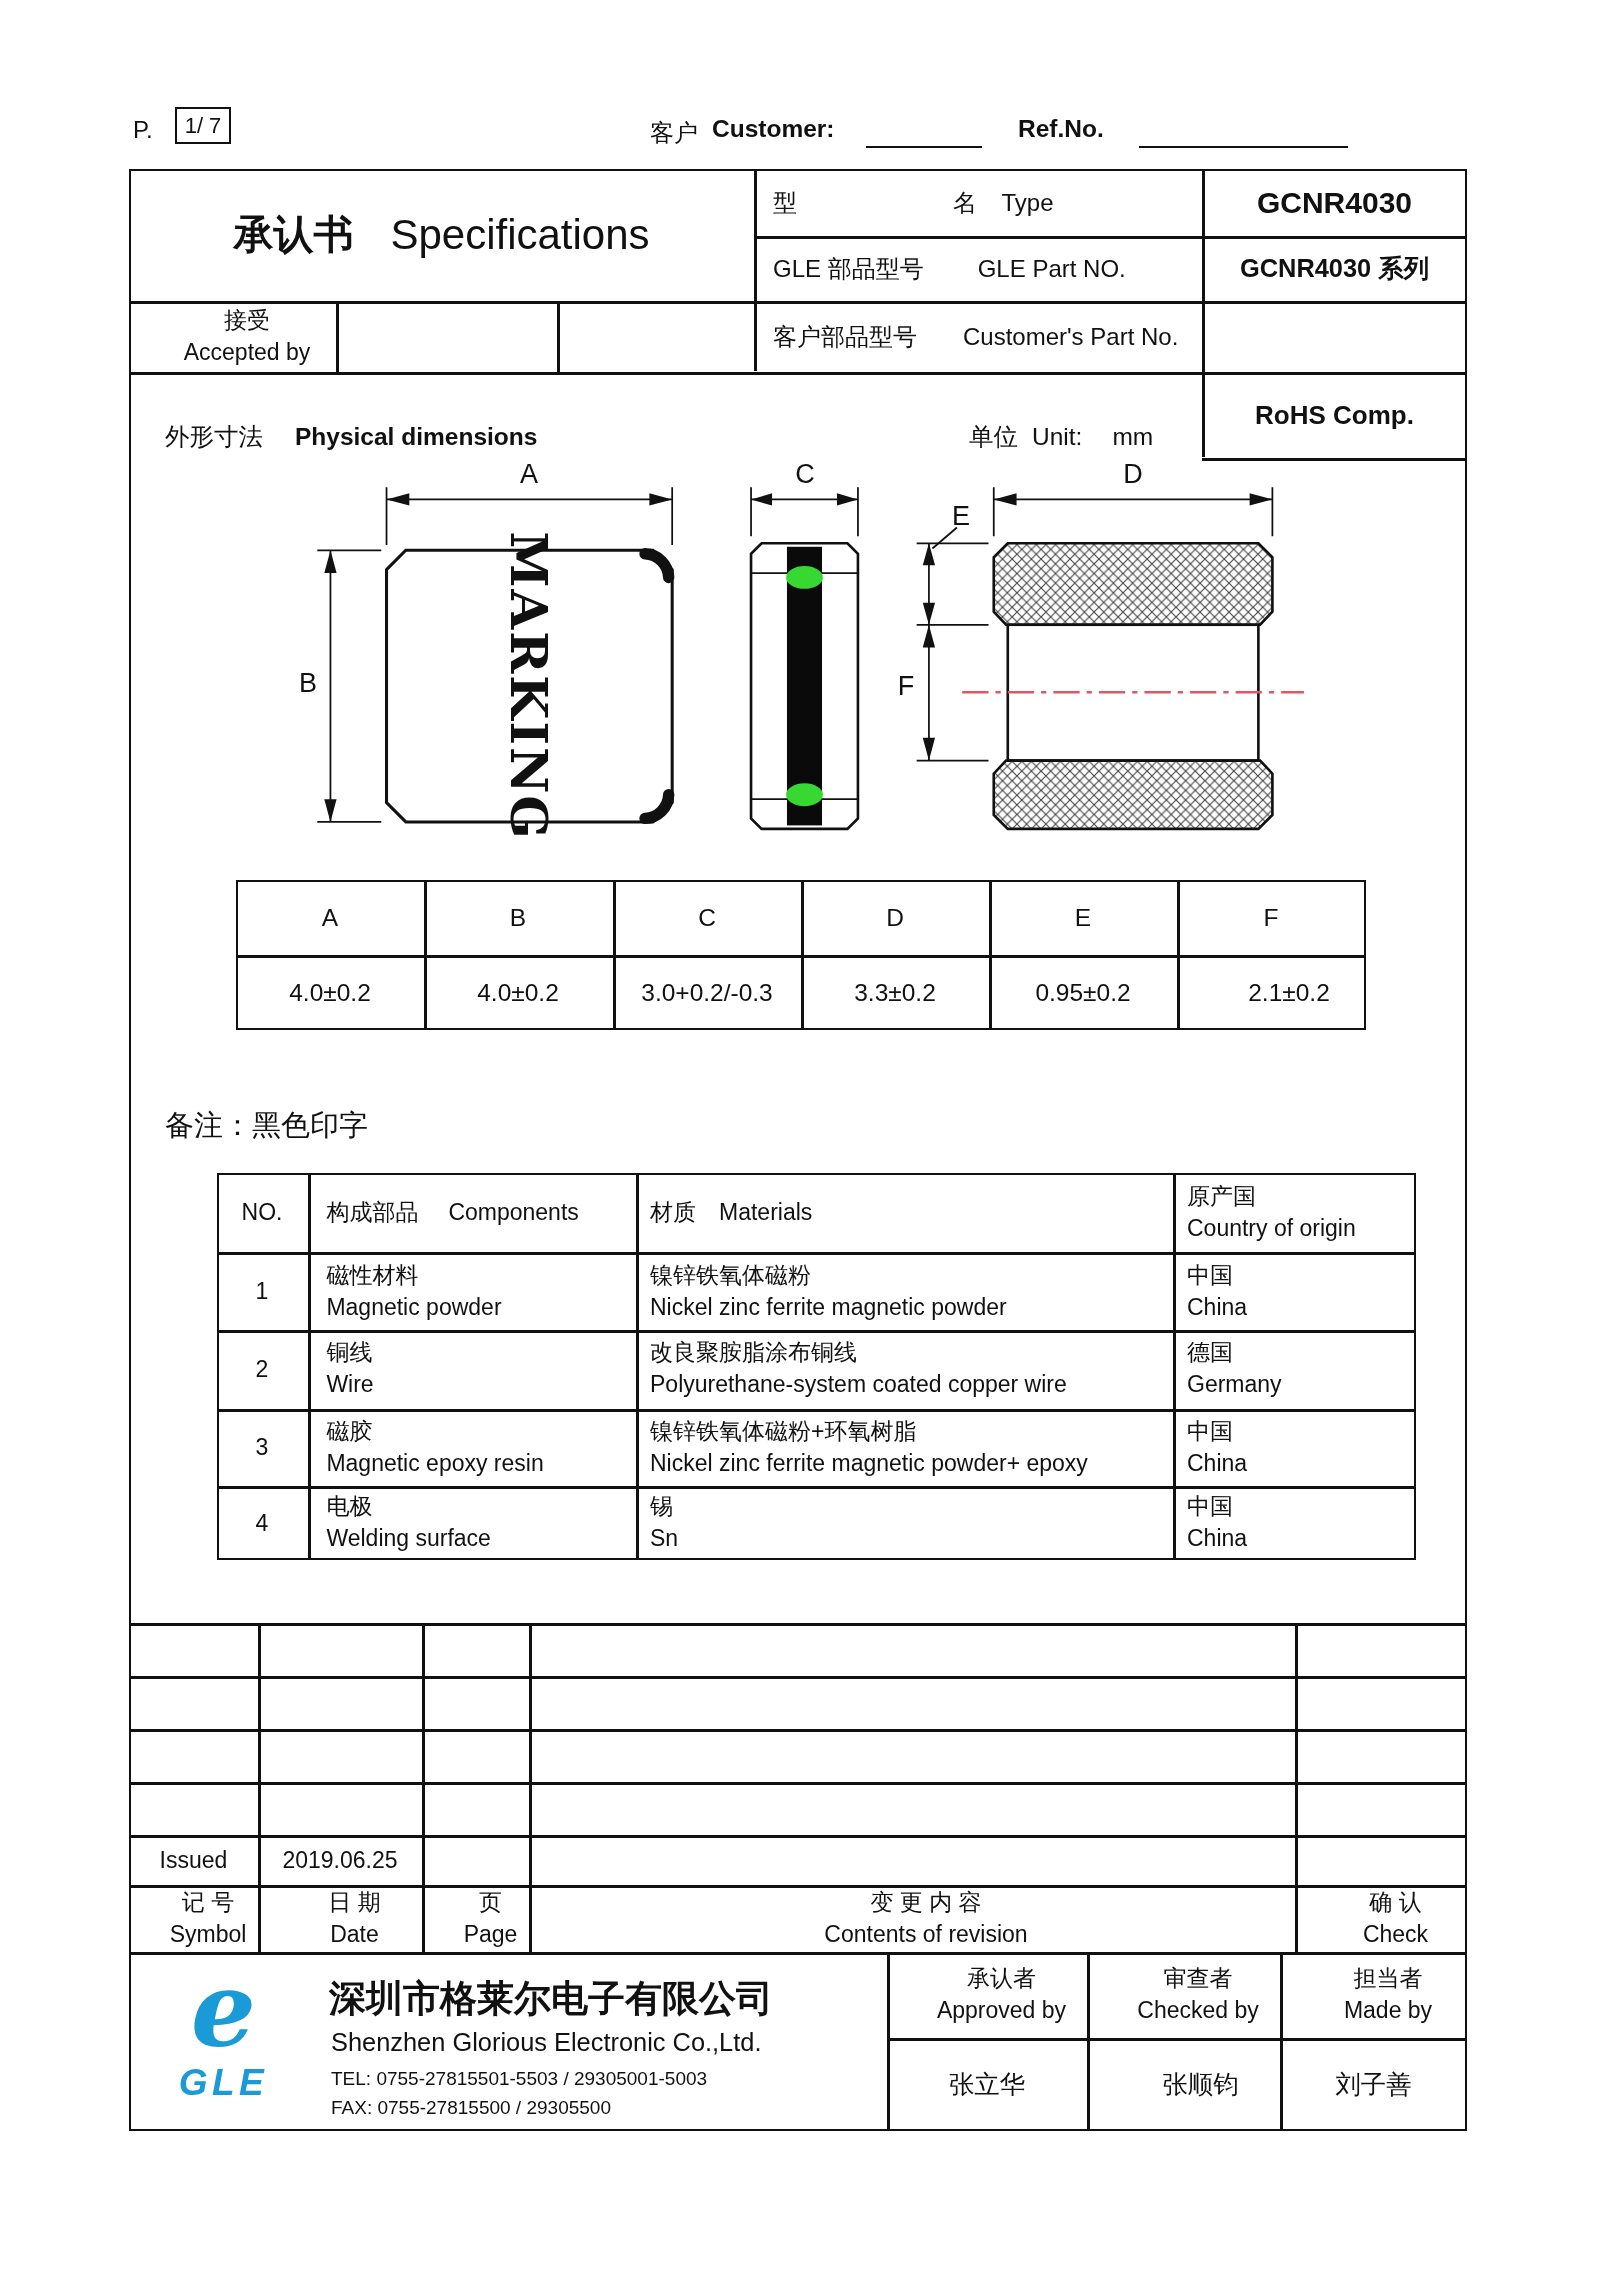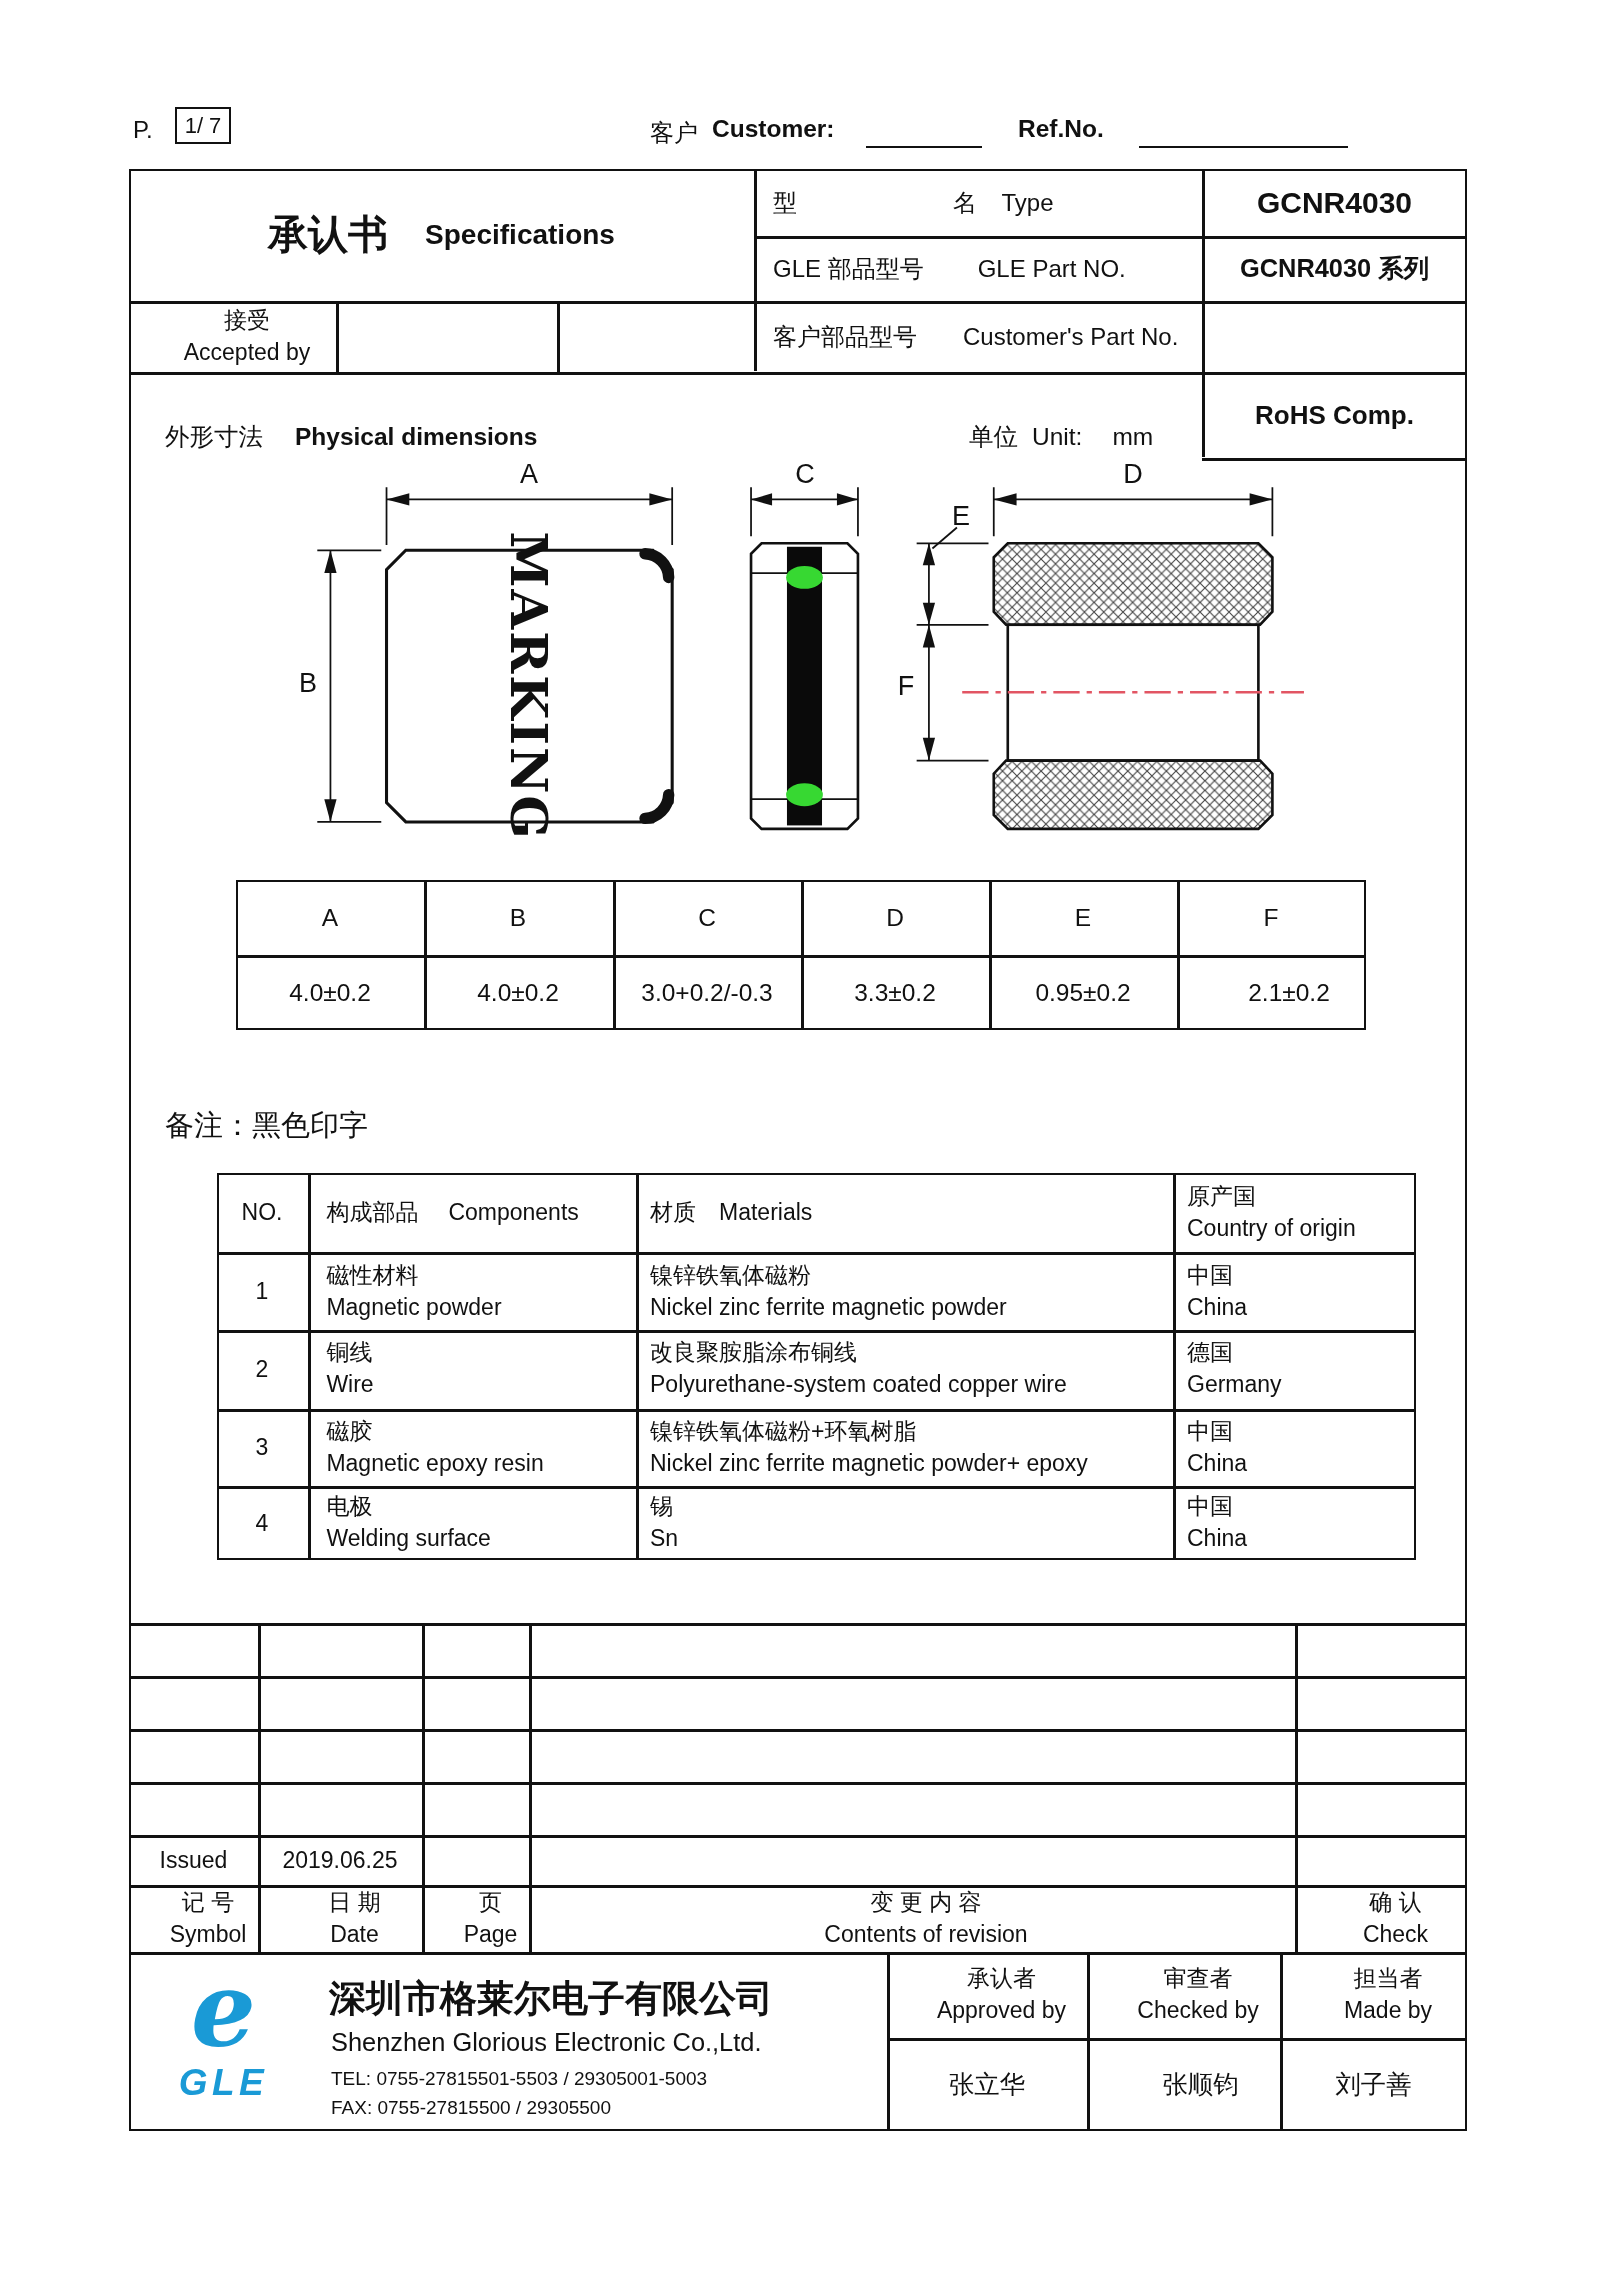--- a/index.html
+++ b/index.html
@@ -112,21 +112,21 @@
   <div class="vl" style="left:258px;top:1623px;height:329px"></div>
   <div class="vl" style="left:422px;top:1623px;height:329px"></div>
   <div class="vl" style="left:529px;top:1623px;height:329px"></div>
   <div class="vl" style="left:1295px;top:1623px;height:329px"></div>
   <div class="vl" style="left:887px;top:1952px;height:179px"></div>
   <div class="vl" style="left:1087px;top:1952px;height:179px"></div>
   <div class="vl" style="left:1280px;top:1952px;height:179px"></div>
 
   <div class="cell c" style="left:129px;top:169px;width:625px;height:131px;gap:37px">
     <span style="font-size:40px;font-weight:bold">承认书</span>
-    <span style="font-size:28px;font-weight:bold">Specifications</span>
+    <span style="font-size:42px;font-weight:normal">Specifications</span>
   </div>
   <div class="cell t27" style="left:754px;top:169px;width:448px;height:67px;padding-left:19px">
     <span>型</span>
     <span style="margin-left:156px">名</span>
     <span style="margin-left:24.5px">Type</span>
   </div>
   <div class="cell c" style="left:1202px;top:169px;width:265px;height:67px;font-size:30px;font-weight:bold">GCNR4030</div>
   <div class="cell t27" style="left:754px;top:236px;width:488px;height:65px;padding-left:19px">
     <span>GLE 部品型号</span>
     <span style="margin-left:54px">GLE Part NO.</span>

